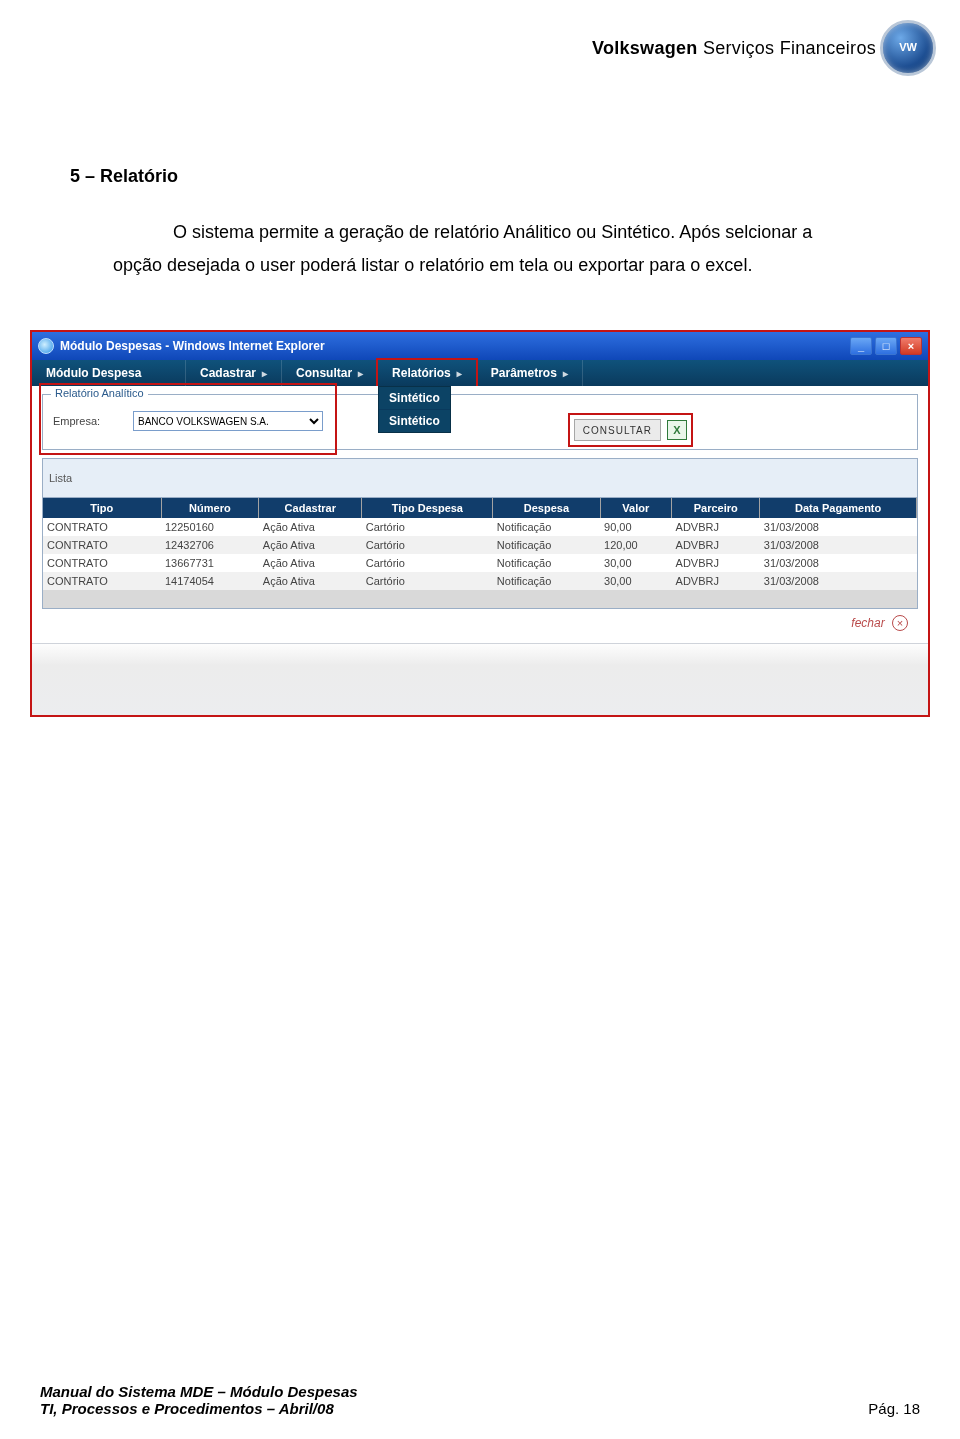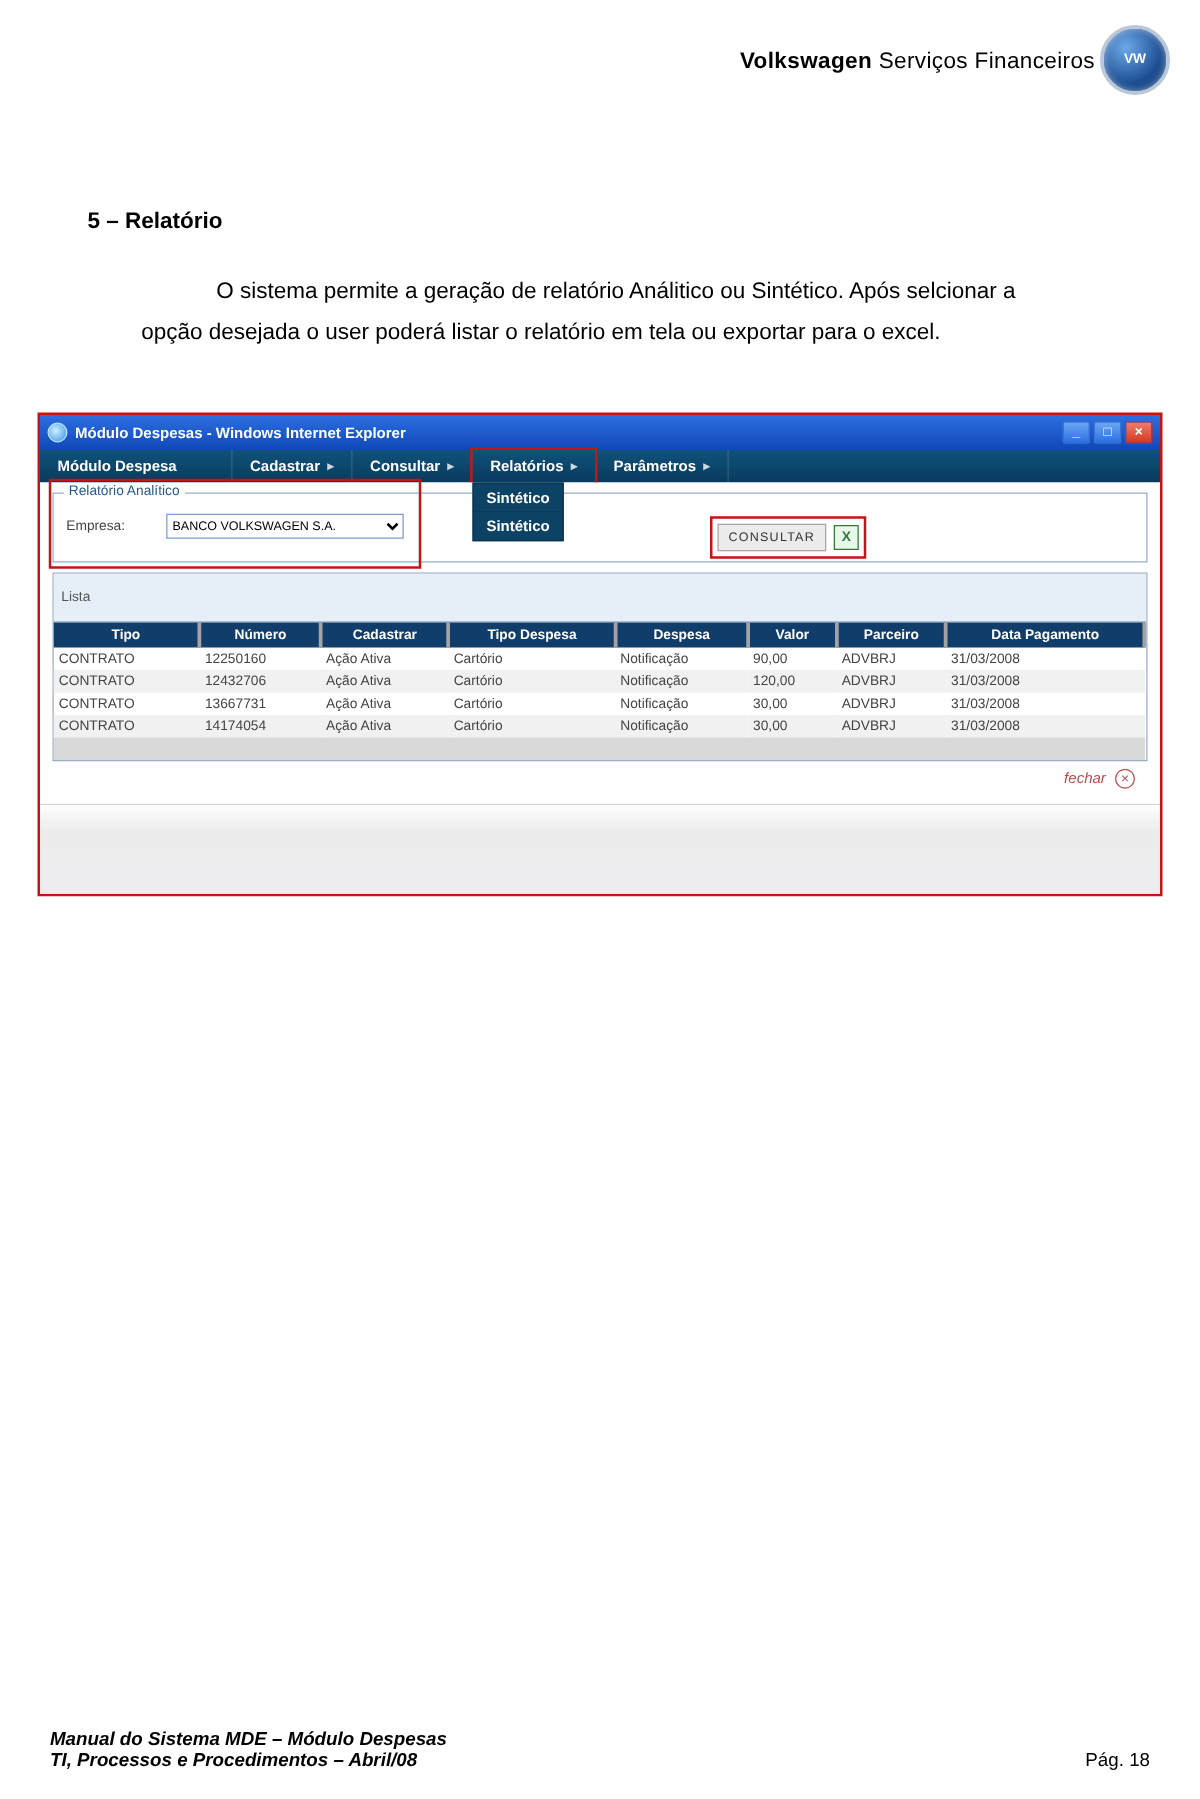--- a/index.html
+++ b/index.html
@@ -120,21 +120,21 @@
     width:20px; height:20px; border:1px solid #2f7a3b; background:#e9f6ea;
     display:flex; align-items:center; justify-content:center;
     color:#2f7a3b; font-size:11px; font-weight:700; cursor:pointer;
   }
   
   .lista-wrap { border:1px solid #9aaec6; margin-top:8px; }
   .lista-header { background:#e6eef7; padding:13px 6px; font-size:11px; color:#555; border-bottom:1px solid #9aaec6;}
   table.lista { width:100%; border-collapse:collapse; font-size:11px; }
   table.lista thead th {
     background:#113d6b; color:#fff; font-weight:700; padding:4px 2px;
-    border-right:3px solid #a3a3a3; font-size:11px;
+    border-right:1px solid #a3a3a3; font-size:11px;
   }
   table.lista tbody td { padding:3px 4px; color:#444; }
   table.lista tbody tr:nth-child(even){ background:#f1f1f1; }
   table.lista tbody tr.footer td{ background:#d9d9d9; height:18px;}
   .closefooter { text-align:right; padding:6px 10px 4px; font-size:12px; color:#b94a4a; font-style:italic; }
   .closefooter .xcircle{
     display:inline-flex; width:16px; height:16px; border:1px solid #b94a4a; border-radius:50%;
     align-items:center; justify-content:center; font-style:normal; font-size:11px; margin-left:4px;
     cursor:pointer;
   }

